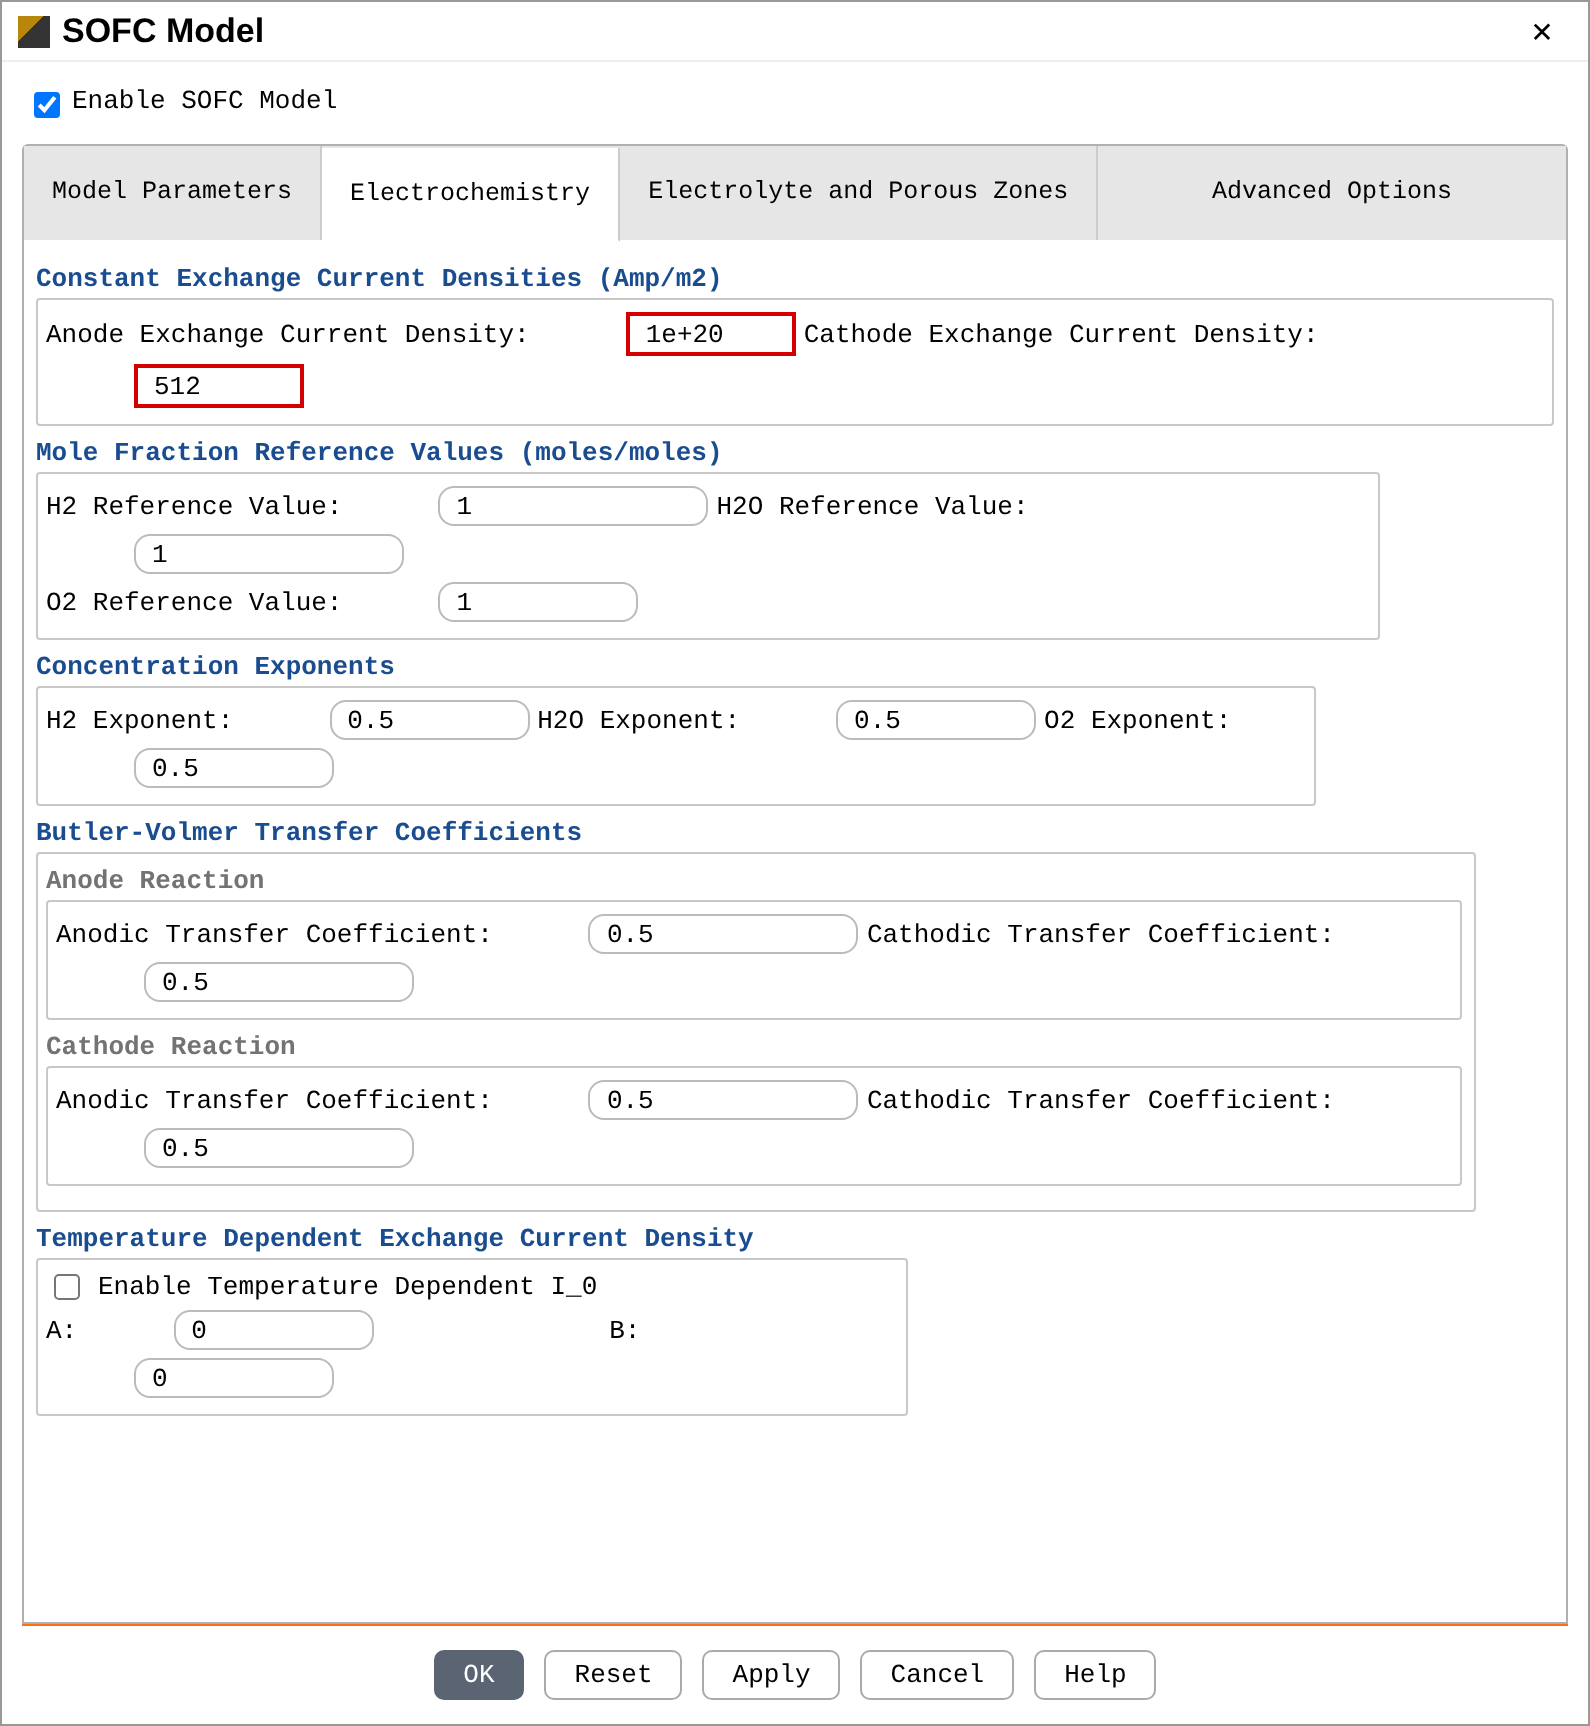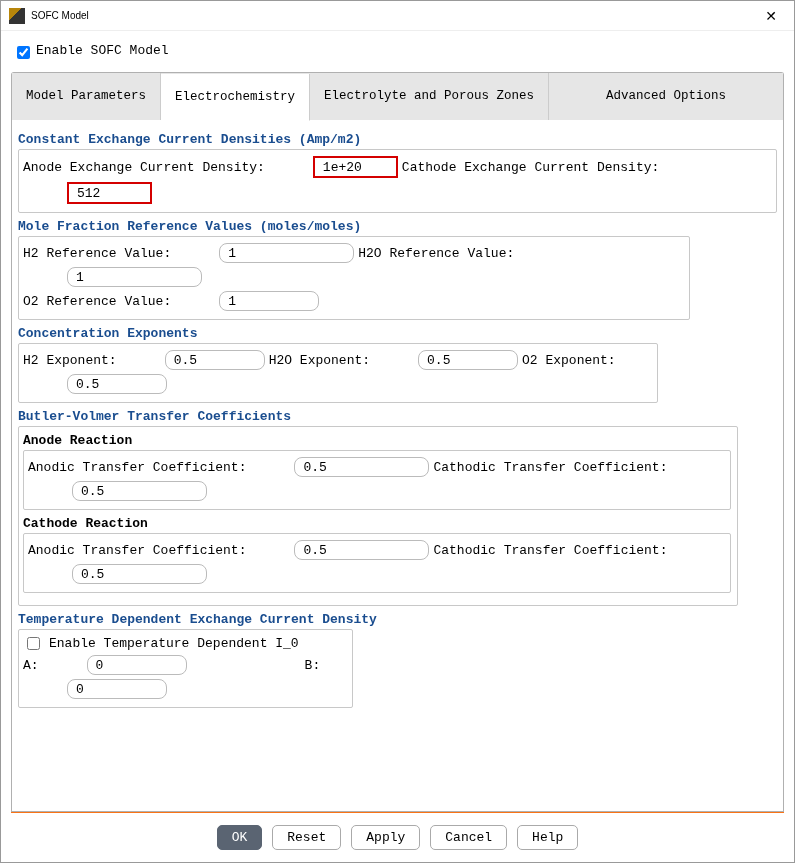--- a/index.html
+++ b/index.html
@@ -24,21 +24,21 @@
     align-items: center;
     padding: 0 8px;
     border-bottom: 1px solid #eee;
   }
   .title-icon {
     width: 16px;
     height: 16px;
     background: linear-gradient(135deg,#b8860b 40%, #333 40%);
     margin-right: 6px;
   }
-  .title-text { flex: 1; font-family: Arial, sans-serif; font-size: 10px; }
+  .title-text { flex: 1; font-family: Arial, sans-serif; font-size: 17px; font-weight: bold; }
   .close-x {
     width: 30px;
     text-align: center;
     font-family: Arial, sans-serif;
     font-size: 14px;
     cursor: pointer;
   }
   .content {
     flex: 1;
     padding: 8px 10px 0 10px;
@@ -109,21 +109,21 @@
     padding: 1px 8px;
     height: 20px;
     background: #fff;
     margin-left: 44px;
   }
   input.text.red { border: 2px solid #d40000; border-radius: 0; height:22px; }
   .w70  { width: 85px; }
   .w100 { width: 100px; }
   .w135 { width: 135px; }
   .subhdr {
-    color: #000000;
+    color: #737373;
     font-weight: bold;
     margin: 2px 0;
   }
   .footer {
     border-top: 1px solid #f97316;
     padding: 12px 0;
     display: flex;
     justify-content: center;
     gap: 10px;
   }
@@ -220,21 +220,21 @@
           <div class="row">
             <span class="fld-label">Anodic Transfer Coefficient:</span>
             <input class="text w135" value="0.5" style="">
             <span class="fld-label">Cathodic Transfer Coefficient:</span>
             <input class="text w135" value="0.5" style="">
           </div>
         </div>
       </div>
 
       <div class="section-title">Temperature Dependent Exchange Current Density</div>
-      <div class="group" style="width:335px">
+      <div class="group" style="width:436px">
         <label class="cb">
           <input type="checkbox" style="">
           <span>Enable Temperature Dependent I_0</span>
         </label>
         <div class="row">
           <span class="fld-label">A:</span>
           <input class="text w100" value="0" style="">
           <span style="width:110px"></span>
           <span class="fld-label">B:</span>
           <input class="text w100" value="0" style="">

